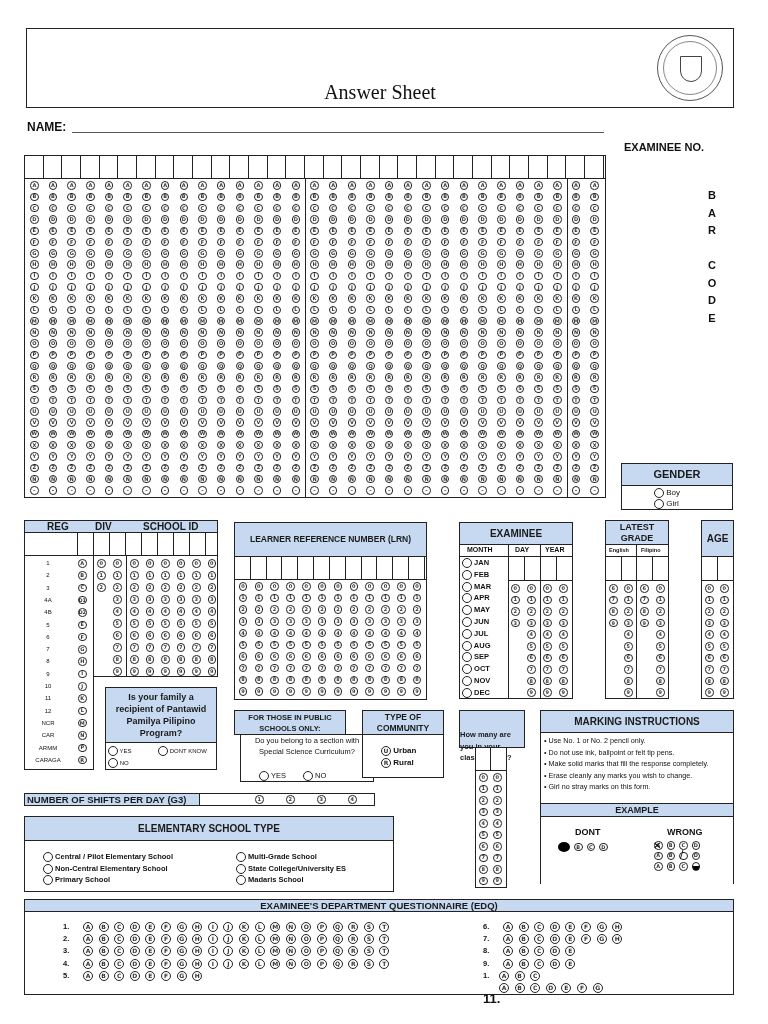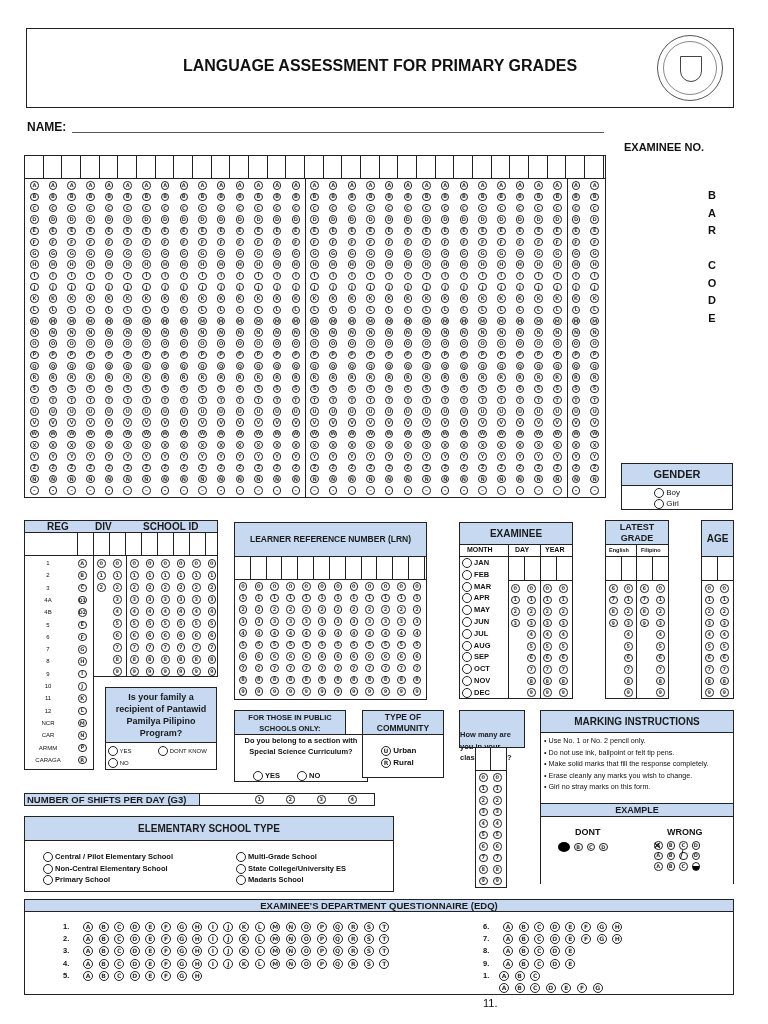--- a/index.html
+++ b/index.html
@@ -14,21 +14,21 @@
   .cell { border-right: 1px solid #222; height: 100%; }
   .sm { font-size: 7px; }
   
   #title-box { left: 26px; top: 28px; width: 708px; height: 80px; border: 1.5px solid #222; }
   .t1 { position: absolute; left: 0; width: 100%; text-align: center; font-weight: bold; }
 </style>
 </head>
 <body>
 
 <div id="title-box" class="abs">
-  <div class="t1" style="top:28px;font-size:16px;">LANGUAGE ASSESSMENT FOR PRIMARY GRADES</div>
+  <div class="t1" style="top:52px;font-size:20px;font-weight:normal;font-family:'Liberation Serif',serif;">Answer Sheet</div>
   <div class="abs" style="right:10px;top:6px;width:66px;height:66px;border:1px solid #555;border-radius:50%;">
     <div class="abs" style="left:5px;top:5px;width:54px;height:54px;border:1px solid #888;border-radius:50%;"></div>
     <div class="abs" style="left:22px;top:20px;width:22px;height:26px;border:1.5px solid #444;border-radius:0 0 11px 11px;"></div>
   </div>
 </div>
 
 <div class="abs" style="left:27px;top:120px;font-size:12px;font-weight:bold;">NAME:</div>
 <div class="abs" style="left:72px;top:132px;width:532px;border-bottom:1px solid #555;"></div>
 
 <div class="abs" style="left:24px;top:138px;width:582px;height:360px;">
@@ -1355,21 +1355,21 @@
     <span class="bub" style="position: absolute; left: 18px; top: 96.6px;">6</span>
     <span class="bub" style="position: absolute; left: 3px; top: 108.2px;">7</span>
     <span class="bub" style="position: absolute; left: 18px; top: 108.2px;">7</span>
     <span class="bub" style="position: absolute; left: 3px; top: 119.8px;">8</span>
     <span class="bub" style="position: absolute; left: 18px; top: 119.8px;">8</span>
     <span class="bub" style="position: absolute; left: 3px; top: 131.4px;">9</span>
     <span class="bub" style="position: absolute; left: 18px; top: 131.4px;">9</span>
   </div>
 
 <div class="abs hdr-band" style="left:234px;top:710px;width:112px;height:25px;font-size:7.5px;text-align:center;line-height:11px;padding-top:1px;">FOR THOSE IN PUBLIC SCHOOLS ONLY:</div>
-<div class="abs box" style="left:234px;top:734px;width:134px;height:48px;font-size:7.5px;font-weight:bold;text-align:center;line-height:11px;">
+<div class="abs box" style="left:240px;top:734px;width:134px;height:48px;font-size:7.5px;font-weight:normal;text-align:center;line-height:11px;">
   <div style="padding:0 6px;">Do you belong to a section with Special Science Curriculum?</div>
   <div class="abs" style="left:18px;top:35px;"><span class="ring"></span> <span>YES</span></div>
   <div class="abs" style="left:62px;top:35px;"><span class="ring"></span> <span>NO</span></div>
 </div>
 
 <div class="abs hdr-band" style="left:362px;top:710px;width:82px;height:25px;font-size:8.5px;text-align:center;line-height:11px;padding-top:1px;">TYPE OF COMMUNITY</div>
 <div class="abs box" style="left:362px;top:734px;width:82px;height:44px;font-size:8px;font-weight:bold;">
   <div class="abs" style="left:18px;top:11px;"><span class="bub bubL">U</span> <span>Urban</span></div>
   <div class="abs" style="left:18px;top:23px;"><span class="bub bubL">R</span> <span>Rural</span></div>
 </div>
@@ -1586,21 +1586,21 @@
     <span style="position: absolute; left: 458px; top: 46.6px; font-size: 7.5px; font-weight: bold;">9.</span>
     <span class="bub bubL" style="position: absolute; left: 478px; top: 46.6px;">A</span>
     <span class="bub bubL" style="position: absolute; left: 493.6px; top: 46.6px;">B</span>
     <span class="bub bubL" style="position: absolute; left: 509.2px; top: 46.6px;">C</span>
     <span class="bub bubL" style="position: absolute; left: 524.8px; top: 46.6px;">D</span>
     <span class="bub bubL" style="position: absolute; left: 540.4px; top: 46.6px;">E</span>
     <span style="position: absolute; left: 458px; top: 58.8px; font-size: 7.5px; font-weight: bold;">1.</span>
     <span class="bub bubL" style="position: absolute; left: 474px; top: 58.8px;">A</span>
     <span class="bub bubL" style="position: absolute; left: 489.6px; top: 58.8px;">B</span>
     <span class="bub bubL" style="position: absolute; left: 505.2px; top: 58.8px;">C</span>
-    <span style="position: absolute; left: 458px; top: 85px; font-size: 11px; font-weight: normal;">11.</span>
+    <span style="position: absolute; left: 458px; top: 79px; font-size: 13px; font-weight: bold;">11.</span>
     <span class="bub bubL" style="position: absolute; left: 474px; top: 71px;">A</span>
     <span class="bub bubL" style="position: absolute; left: 489.6px; top: 71px;">B</span>
     <span class="bub bubL" style="position: absolute; left: 505.2px; top: 71px;">C</span>
     <span class="bub bubL" style="position: absolute; left: 520.8px; top: 71px;">D</span>
     <span class="bub bubL" style="position: absolute; left: 536.4px; top: 71px;">E</span>
     <span class="bub bubL" style="position: absolute; left: 552px; top: 71px;">F</span>
     <span class="bub bubL" style="position: absolute; left: 567.6px; top: 71px;">G</span>
   </div>
 
 </body></html>

